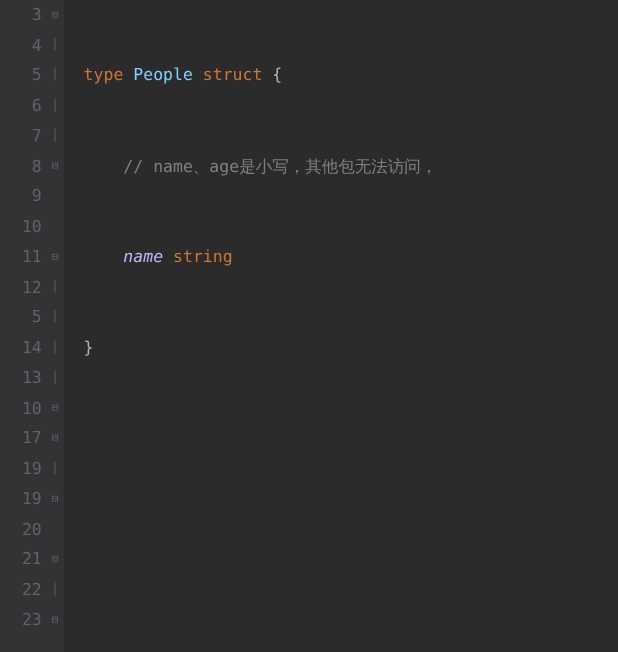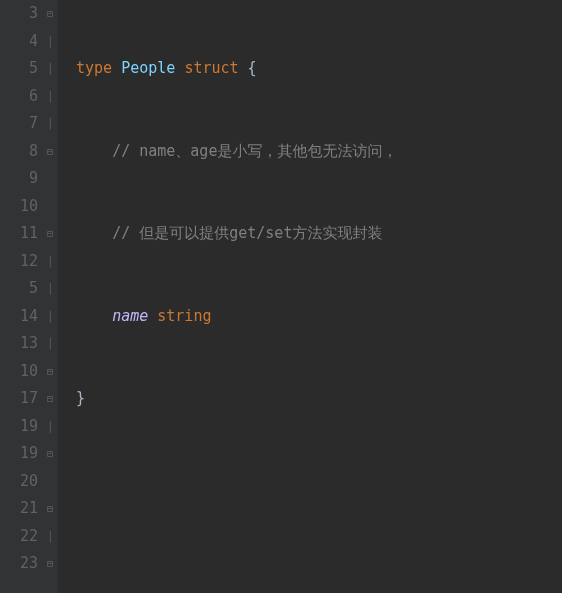--- a/index.html
+++ b/index.html
@@ -108,21 +108,20 @@
       <div class="fold-mark">⊟</div>
       <div class="fold-mark"></div>
       <div class="fold-mark">⊟</div>
       <div class="fold-mark">│</div>
       <div class="fold-mark">⊟</div>
     </div>
   </div>
   <div class="code-area">
     <div class="code-line"><span class="kw">type</span> <span class="type">People</span> <span class="kw">struct</span><span class="punct"> {</span></div>
     <div class="code-line">    <span class="comment">// name、age是小写，其他包无法访问，</span></div>
-    <div class="code-line">    <span class="comment">// 但是可以提供get/set方法实现封装</span></div>
     <div class="code-line">    <span class="ident">name</span> <span class="kw">string</span></div>
     <div class="code-line"><span class="punct">}</span></div>
     <div class="code-line"></div>
     
     
     
     
     
     
     

